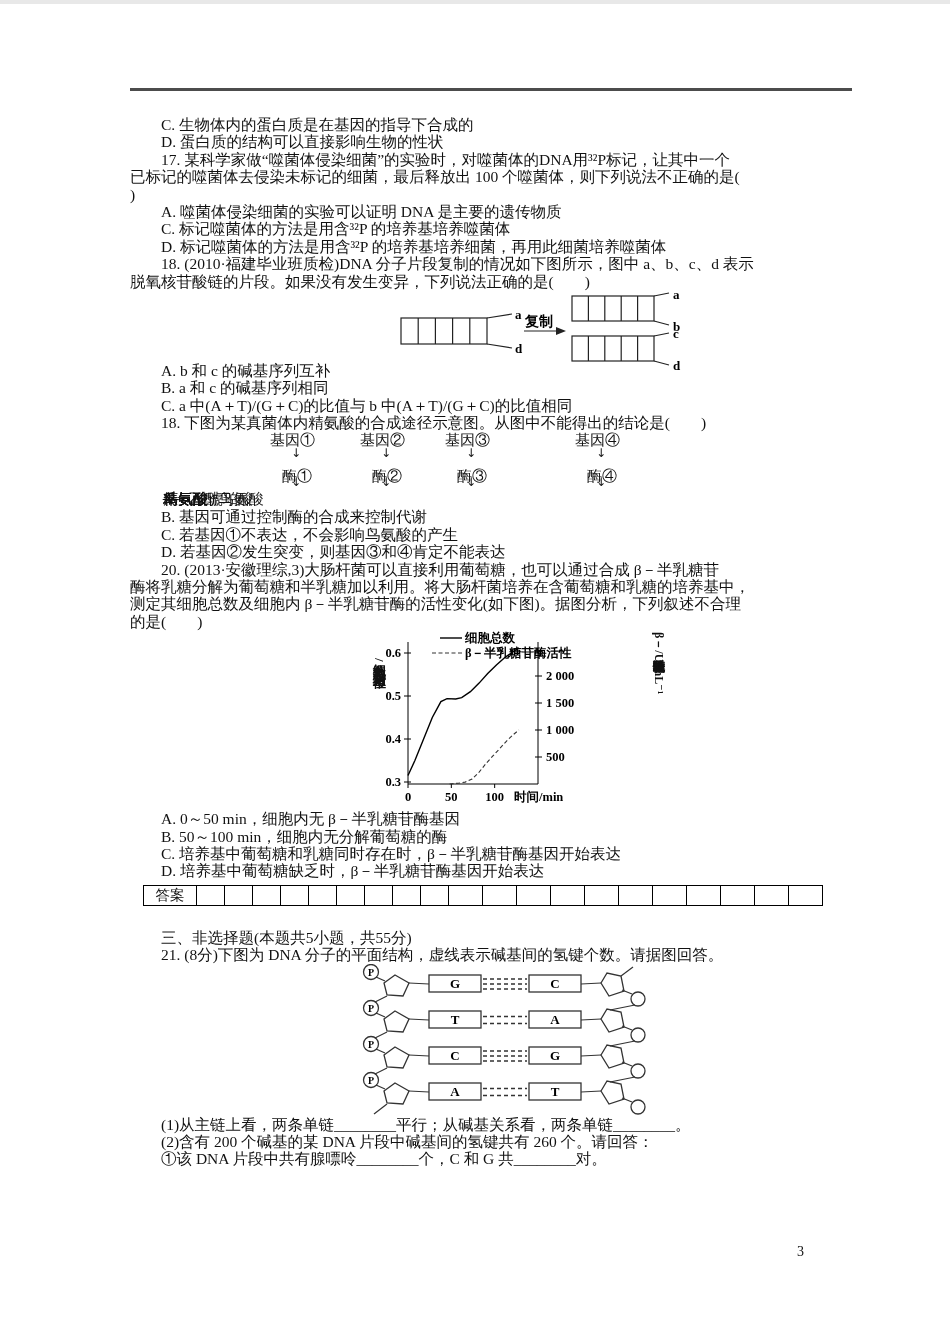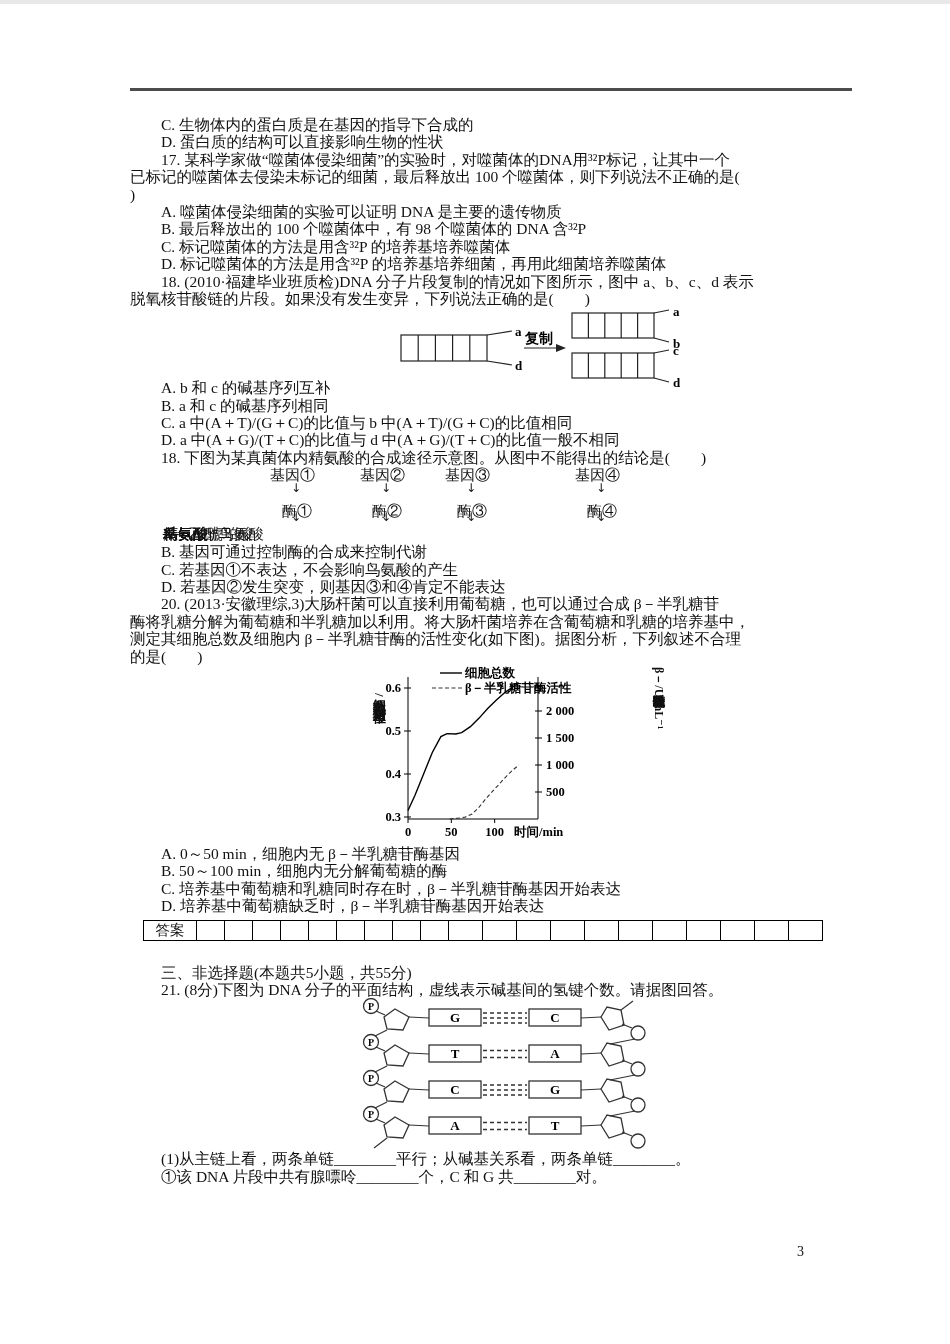--- a/index.html
+++ b/index.html
@@ -59,21 +59,20 @@
 
   <div class="content">
 
     <div class="ln ind">C. 生物体内的蛋白质是在基因的指导下合成的</div>
     <div class="ln ind">D. 蛋白质的结构可以直接影响生物的性状</div>
 
     <div class="ln ind">17. 某科学家做“噬菌体侵染细菌”的实验时，对噬菌体的DNA用³²P标记，让其中一个</div>
     <div class="ln">已标记的噬菌体去侵染未标记的细菌，最后释放出 100 个噬菌体，则下列说法不正确的是(</div>
     <div class="ln">)</div>
     <div class="ln ind">A. 噬菌体侵染细菌的实验可以证明 DNA 是主要的遗传物质</div>
-    <div class="ln ind">B. 最后释放出的 100 个噬菌体中，有 98 个噬菌体的 DNA 含³²P</div>
     <div class="ln ind">C. 标记噬菌体的方法是用含³²P 的培养基培养噬菌体</div>
     <div class="ln ind">D. 标记噬菌体的方法是用含³²P 的培养基培养细菌，再用此细菌培养噬菌体</div>
 
     <div class="ln ind">18. (2010·福建毕业班质检)DNA 分子片段复制的情况如下图所示，图中 a、b、c、d 表示</div>
     <div class="ln">脱氧核苷酸链的片段。如果没有发生变异，下列说法正确的是(　　)</div>
     <div class="q18d">
       <svg width="290" height="82" viewBox="0 0 290 82">
         <rect x="1" y="28" width="86" height="26" class="lad"></rect>
         <path d="M18.2 28V54M35.4 28V54M52.6 28V54M69.8 28V54" class="lad"></path>
         <path d="M87 28L112 24M87 54L112 58" class="lad"></path>
@@ -90,21 +89,20 @@
         <rect x="172" y="46" width="82" height="25" class="lad"></rect>
         <path d="M188.4 46V71M204.8 46V71M221.2 46V71M237.6 46V71" class="lad"></path>
         <path d="M254 46L269 43M254 71L269 75" class="lad"></path>
         <text x="273" y="48" class="dlab">c</text>
         <text x="273" y="80" class="dlab">d</text>
       </svg>
     </div>
     <div class="ln ind">A. b 和 c 的碱基序列互补</div>
     <div class="ln ind">B. a 和 c 的碱基序列相同</div>
     <div class="ln ind">C. a 中(A＋T)/(G＋C)的比值与 b 中(A＋T)/(G＋C)的比值相同</div>
-    <div class="ln ind">D. a 中(A＋G)/(T＋C)的比值与 d 中(A＋G)/(T＋C)的比值一般不相同</div>
 
     <div class="ln ind">18. 下图为某真菌体内精氨酸的合成途径示意图。从图中不能得出的结论是(　　)</div>
     <div class="q19d">
       <span class="gr g1">基因①</span>
       <span class="gr g2">基因②</span>
       <span class="gr g3">基因③</span>
       <span class="gr g4">基因④</span>
       <span class="a1 w1 dn">↓</span>
       <span class="a1 w2 dn">↓</span>
       <span class="a1 w3 dn">↓</span>
@@ -288,17 +286,18 @@
             <text x="200" y="132" class="dbase" text-anchor="middle">T</text>
             <path d="M226 128L246 127" class="dln"></path>
             <path d="M246 127L252 117L266 120L269 135L254 140Z" class="dshape"></path>
             <path d="M267 134L277 138" class="dln"></path>
             <circle cx="283" cy="143" r="7" class="dshape"></circle>
             <path d="M32 140L19 150" class="dln"></path>
           </g>
         </svg>
     </div>
     <div class="ln ind">(1)从主链上看，两条单链________平行；从碱基关系看，两条单链________。</div>
+    <div class="ln ind">(2)含有 200 个碱基的某 DNA 片段中碱基间的氢键共有 260 个。请回答：</div>
     <div class="ln ind">①该 DNA 片段中共有腺嘌呤________个，C 和 G 共________对。</div>
   </div>
 
   <div class="pagenum">3</div>
 </div>
 
 </body></html>

